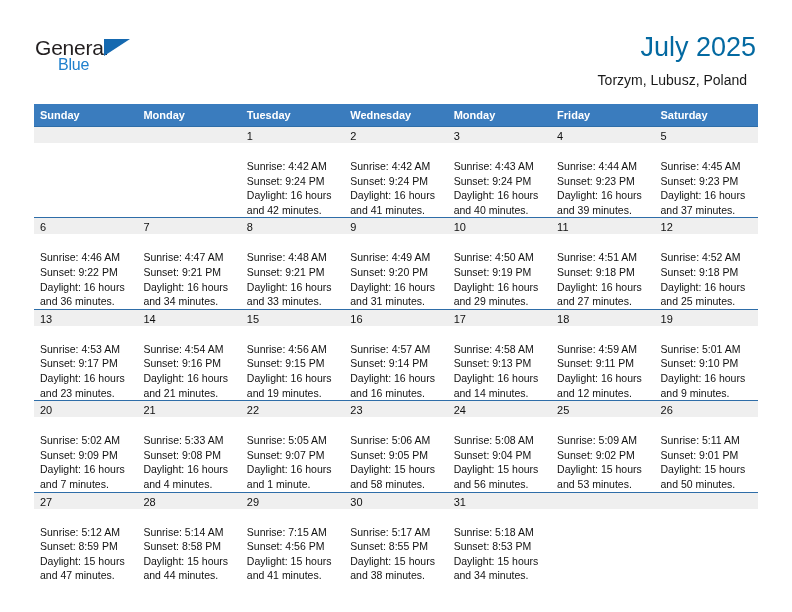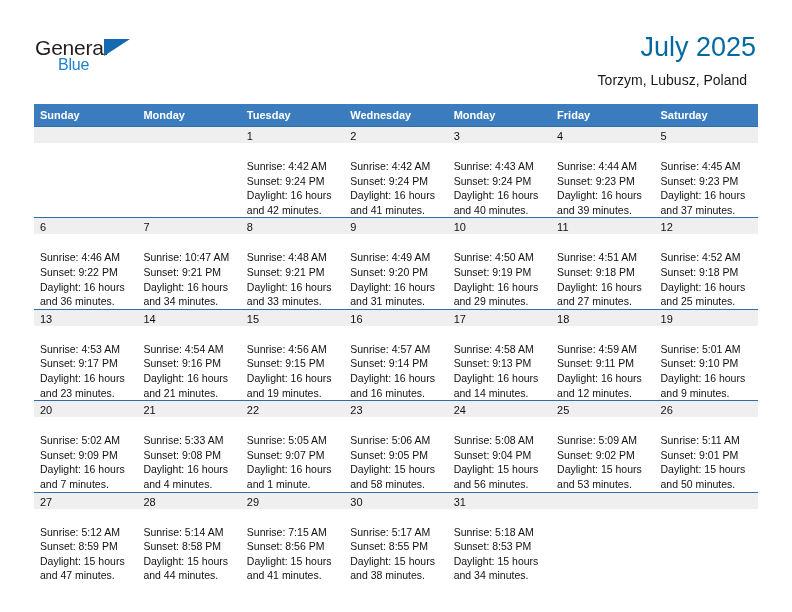--- a/index.html
+++ b/index.html
@@ -232,21 +232,21 @@
             <div class="cell-body">
               <div>Sunrise: 4:46 AM</div>
               <div>Sunset: 9:22 PM</div>
               <div>Daylight: 16 hours</div>
               <div>and 36 minutes.</div>
             </div>
           </td>
           <td class="day-cell">
             <div class="daynum-strip">7</div>
             <div class="cell-body">
-              <div>Sunrise: 10:47 AM</div>
+              <div>Sunrise: 4:47 AM</div>
               <div>Sunset: 9:21 PM</div>
               <div>Daylight: 16 hours</div>
               <div>and 34 minutes.</div>
             </div>
           </td>
           <td class="day-cell">
             <div class="daynum-strip">8</div>
             <div class="cell-body">
               <div>Sunrise: 4:48 AM</div>
               <div>Sunset: 9:21 PM</div>
@@ -437,21 +437,21 @@
               <div>Sunrise: 5:14 AM</div>
               <div>Sunset: 8:58 PM</div>
               <div>Daylight: 15 hours</div>
               <div>and 44 minutes.</div>
             </div>
           </td>
           <td class="day-cell">
             <div class="daynum-strip">29</div>
             <div class="cell-body">
               <div>Sunrise: 7:15 AM</div>
-              <div>Sunset: 8:56 PM</div>
+              <div>Sunset: 4:56 PM</div>
               <div>Daylight: 15 hours</div>
               <div>and 41 minutes.</div>
             </div>
           </td>
           <td class="day-cell">
             <div class="daynum-strip">30</div>
             <div class="cell-body">
               <div>Sunrise: 5:17 AM</div>
               <div>Sunset: 8:55 PM</div>
               <div>Daylight: 15 hours</div>

